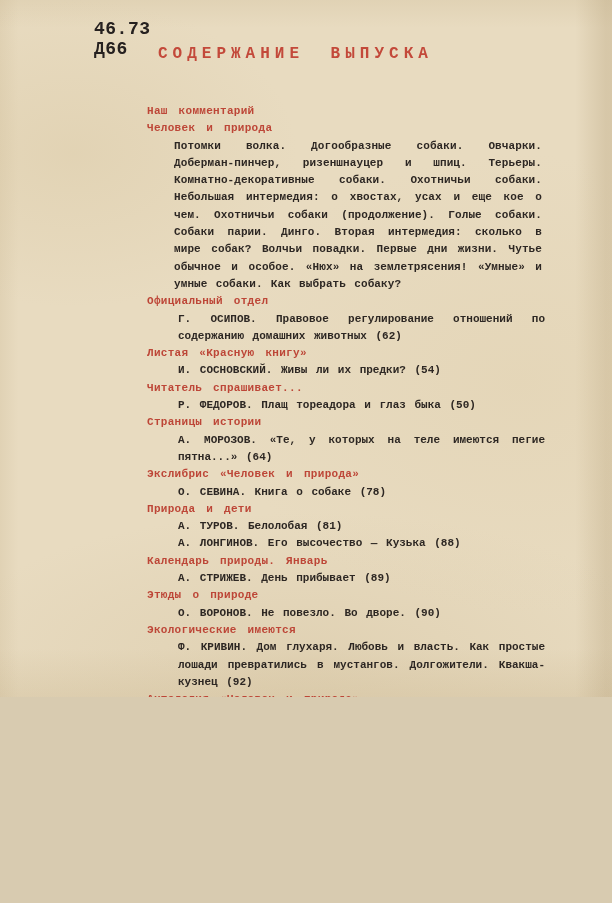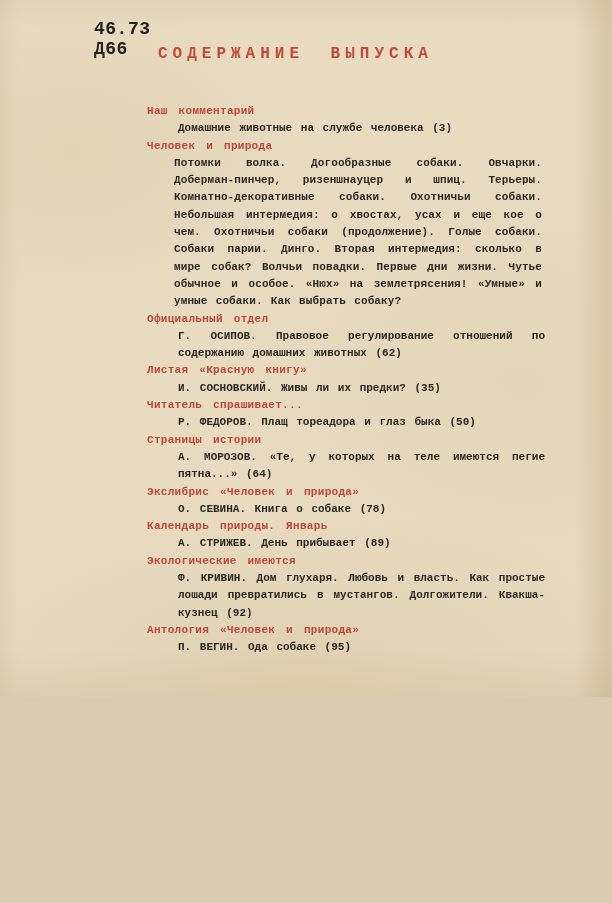--- a/index.html
+++ b/index.html
@@ -74,59 +74,67 @@
     <div>46.73</div>
     <div>Д66</div>
   </div>
 
   <div class="issue-title">СОДЕРЖАНИЕ ВЫПУСКА</div>
 
   <div class="toc">
 
     <div class="sec">
       <div class="sec-heading">Наш комментарий</div>
-      <div class="entry nowrap">Домашние животные на службе человека (3)</div>
     </div>
 
     <div class="sec">
       <div class="sec-heading">Человек и природа</div>
       <div class="para">Потомки волка. Догообразные собаки. Овчарки. Доберман-пинчер, ризеншнауцер и шпиц. Терьеры. Комнатно-декоративные собаки. Охотничьи собаки. Небольшая интермедия: о хвостах, усах и еще кое о чем. Охотничьи собаки (продолжение). Голые собаки. Собаки парии. Динго. Вторая интермедия: сколько в мире собак? Волчьи повадки. Первые дни жизни. Чутье обычное и особое. «Нюх» на землетрясения! «Умные» и умные собаки. Как выбрать собаку?</div>
     </div>
 
     <div class="sec">
       <div class="sec-heading">Официальный отдел</div>
       <div class="entry multi">Г. ОСИПОВ. Правовое регулирование отношений по содержанию домашних животных (62)</div>
     </div>
 
     <div class="sec">
       <div class="sec-heading">Листая «Красную книгу»</div>
-      <div class="entry nowrap">И. СОСНОВСКИЙ. Живы ли их предки? (35)</div>
+      <div class="entry nowrap">И. СОСНОВСКИЙ. Живы ли их предки? (54)</div>
     </div>
 
     <div class="sec">
       <div class="sec-heading">Читатель спрашивает...</div>
       <div class="entry nowrap">Р. ФЕДОРОВ. Плащ тореадора и глаз быка (50)</div>
     </div>
 
     <div class="sec">
       <div class="sec-heading">Страницы истории</div>
       <div class="entry multi">А. МОРОЗОВ. «Те, у которых на теле имеются пегие пятна...» (64)</div>
     </div>
 
     <div class="sec">
       <div class="sec-heading">Экслибрис «Человек и природа»</div>
       <div class="entry nowrap">О. СЕВИНА. Книга о собаке (78)</div>
     </div>
 
+    <div class="sec">
+      <div class="sec-heading">Природа и дети</div>
+      <div class="entry nowrap">А. ТУРОВ. Белолобая (81)</div>
+      <div class="entry nowrap">А. ЛОНГИНОВ. Его высочество — Кузька (88)</div>
+    </div>
 
     <div class="sec">
       <div class="sec-heading">Календарь природы. Январь</div>
       <div class="entry nowrap">А. СТРИЖЕВ. День прибывает (89)</div>
     </div>
 
+    <div class="sec">
+      <div class="sec-heading">Этюды о природе</div>
+      <div class="entry nowrap">О. ВОРОНОВ. Не повезло. Во дворе. (90)</div>
+    </div>
 
     <div class="sec">
       <div class="sec-heading">Экологические имеются</div>
       <div class="entry multi">Ф. КРИВИН. Дом глухаря. Любовь и власть. Как простые лошади превратились в мустангов. Долгожители. Квакша-кузнец (92)</div>
     </div>
 
     <div class="sec">
       <div class="sec-heading">Антология «Человек и природа»</div>
       <div class="entry nowrap">П. ВЕГИН. Ода собаке (95)</div>
     </div>

